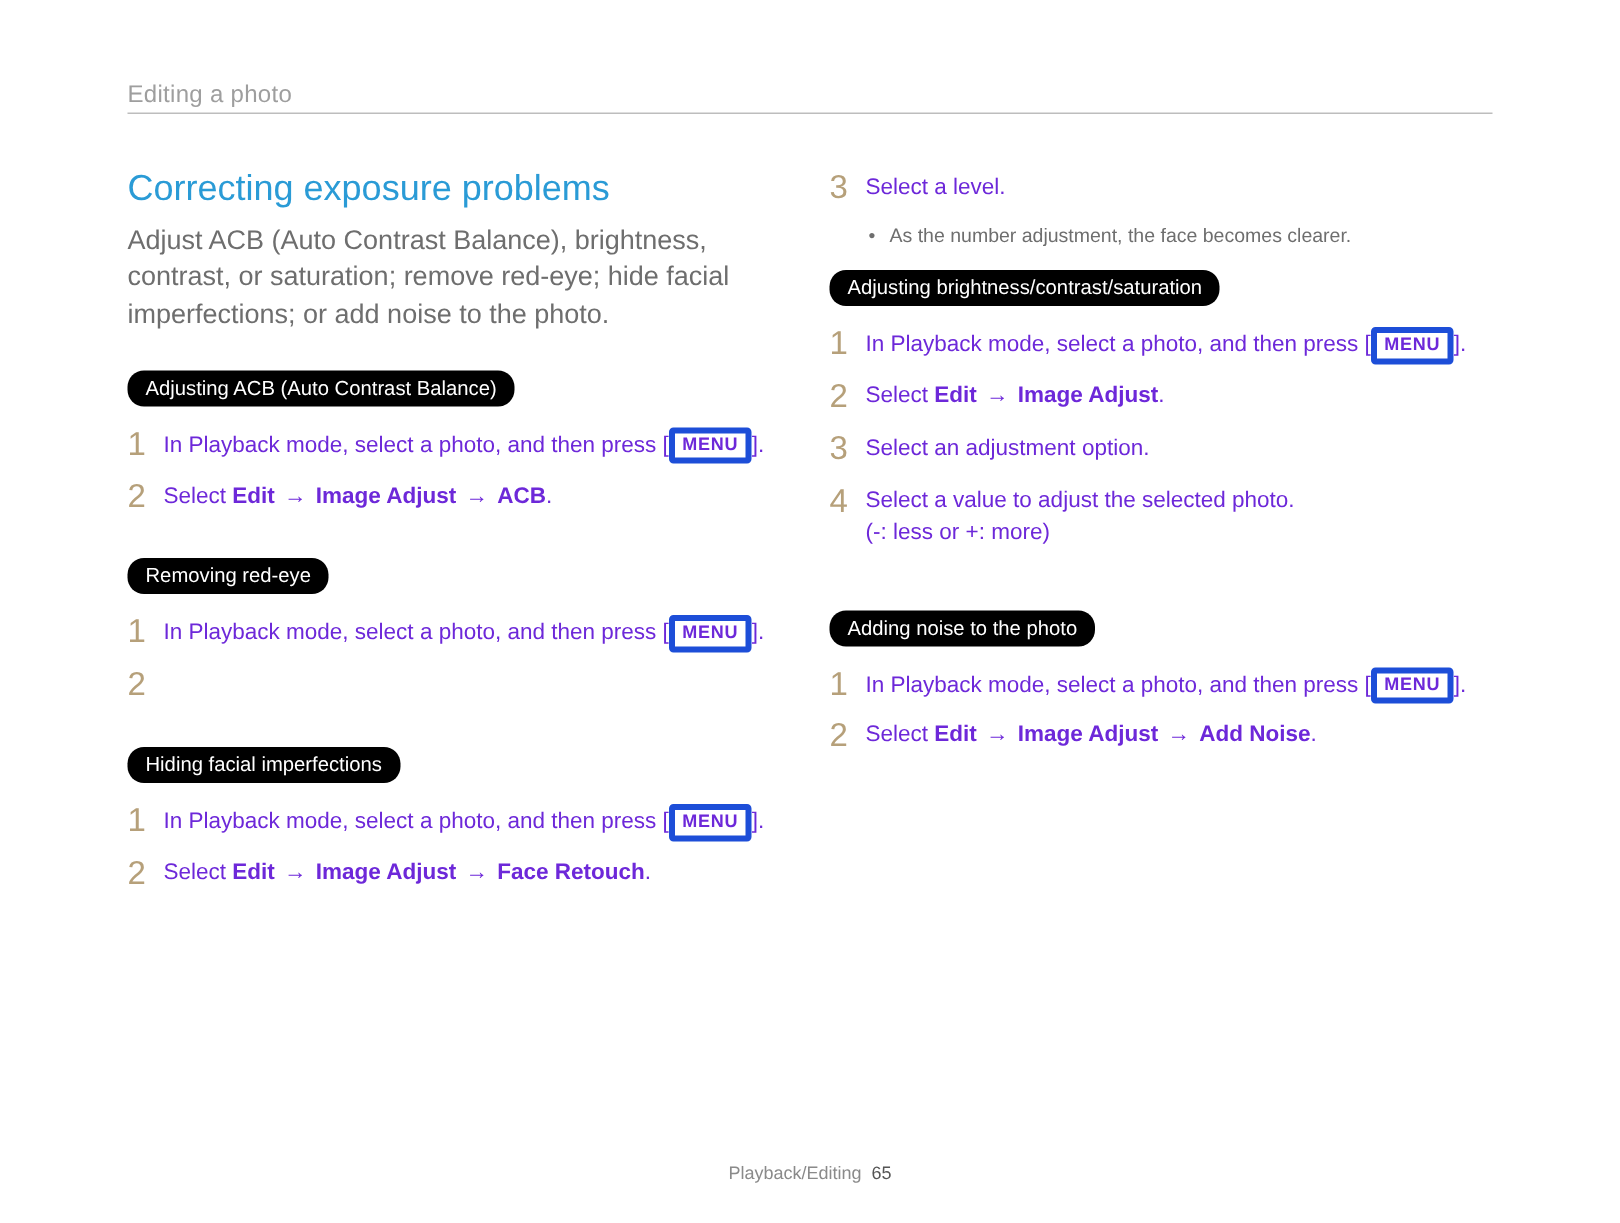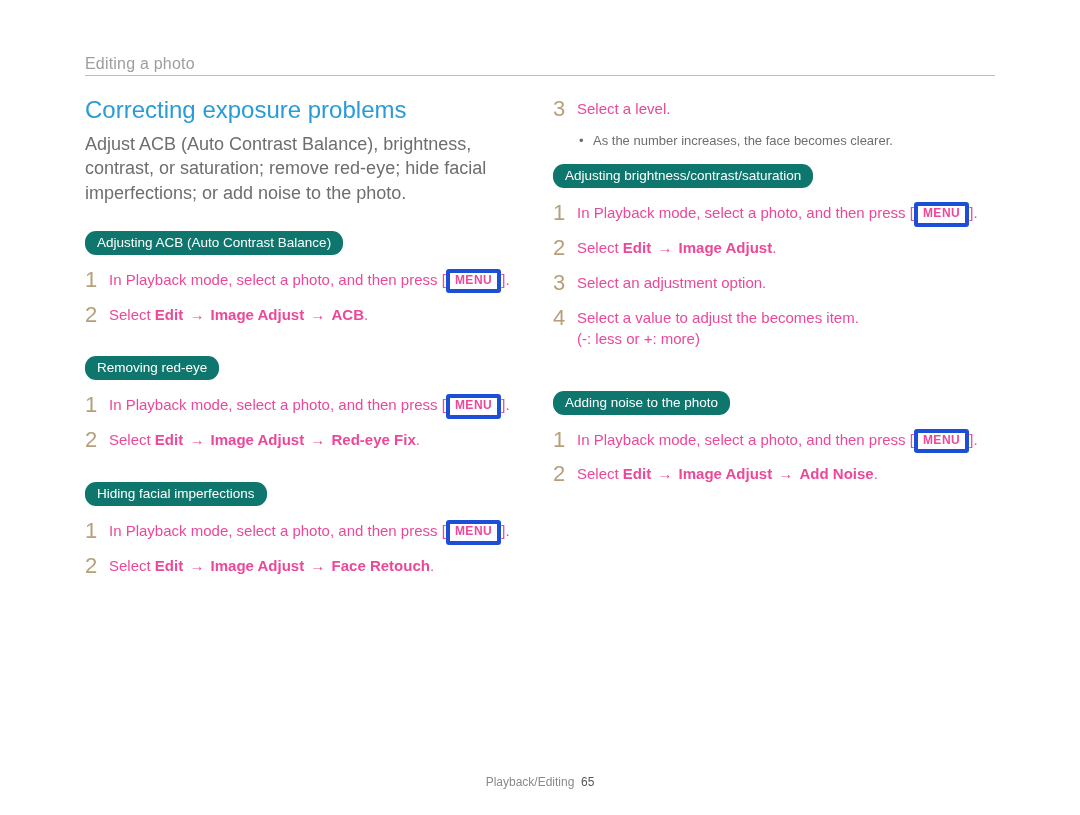--- a/index.html
+++ b/index.html
@@ -12,21 +12,21 @@
     height: 815px;
     box-sizing: border-box;
     padding: 55px 85px 30px 85px;
     position: relative;
   }
   .breadcrumb {
     font-size: 16px;
     color: #9e9e9e;
     border-bottom: 1px solid #bdbdbd;
     padding-bottom: 2px;
-    margin-bottom: 20px;
+    margin-bottom: 36px;
     letter-spacing: 0.2px;
   }
   .columns {
     display: flex;
     gap: 26px;
     justify-content: center;
   }
   .col {
     flex: 1;
     min-width: 0;
@@ -38,21 +38,21 @@
     margin: 0 0 8px 0;
   }
   .intro {
     font-size: 18px;
     color: #6e6e6e;
     line-height: 1.35;
     margin: 0 17px 22px 0;
   }
   .pill {
     display: inline-block;
-    background: #0f766e;
+    background: #000000;
     color: #fff;
     font-size: 13.5px;
     padding: 4px 12px 5px 12px;
     border-radius: 11px;
     margin: 4px 0 12px 0;
   }
   .step {
     display: flex;
     align-items: flex-start;
     margin-bottom: 6px;
@@ -61,21 +61,21 @@
   .step-num {
     font-size: 22px;
     color: #b6a07a;
     font-weight: 400;
     width: 24px;
     flex-shrink: 0;
     margin-top: -2px;
   }
   .step-body {
     font-size: 15px;
-    color: #ec4899;
+    color: #6d28d9;
     padding-top: 2px;
   }
   .step-body .bold {
     font-weight: 700;
   }
   .menu-box {
     display: inline-block;
     border: 4px solid #1d4ed8;
     border-radius: 3px;
     padding: 0px 5px 1px 5px;
@@ -166,23 +166,20 @@
 
     <div class="step">
       <div class="step-num">1</div>
       <div class="step-body">
         <span>In Playback mode, select a photo, and then press </span>[<span class="menu-box">MENU</span>]<span>.</span>
       </div>
     </div>
 
     <div class="step">
       <div class="step-num">2</div>
-      <div class="step-body">
-        <span>Select </span><span class="bold">Edit</span> <span class="arrow">→</span> <span class="bold">Image Adjust</span> <span class="arrow">→</span> <span class="bold">Red-eye Fix</span><span>.</span>
-      </div>
     </div>
 
     <div class="block-gap"></div>
 
     
     <div class="pill">Hiding facial imperfections</div>
 
     <div class="step">
       <div class="step-num">1</div>
       <div class="step-body">
@@ -201,21 +198,21 @@
 
   <div class="col">
 
     <div class="step">
       <div class="step-num">3</div>
       <div class="step-body">
         <span>Select a level.</span>
       </div>
     </div>
     <ul class="sub-bullets">
-      <li>As the number increases, the face becomes clearer.</li>
+      <li>As the number adjustment, the face becomes clearer.</li>
     </ul>
 
     
     <div class="pill">Adjusting brightness/contrast/saturation</div>
 
     <div class="step">
       <div class="step-num">1</div>
       <div class="step-body">
         <span>In Playback mode, select a photo, and then press </span>[<span class="menu-box">MENU</span>]<span>.</span>
       </div>
@@ -231,21 +228,21 @@
     <div class="step">
       <div class="step-num">3</div>
       <div class="step-body">
         <span>Select an adjustment option.</span>
       </div>
     </div>
 
     <div class="step">
       <div class="step-num">4</div>
       <div class="step-body">
-        <span>Select a value to adjust the becomes item.</span><br>
+        <span>Select a value to adjust the selected photo.</span><br>
         <span>(-: less or +: more)</span>
       </div>
     </div>
 
     <div class="block-gap"></div>
     <div class="block-gap"></div>
 
     
     <div class="pill">Adding noise to the photo</div>
 

